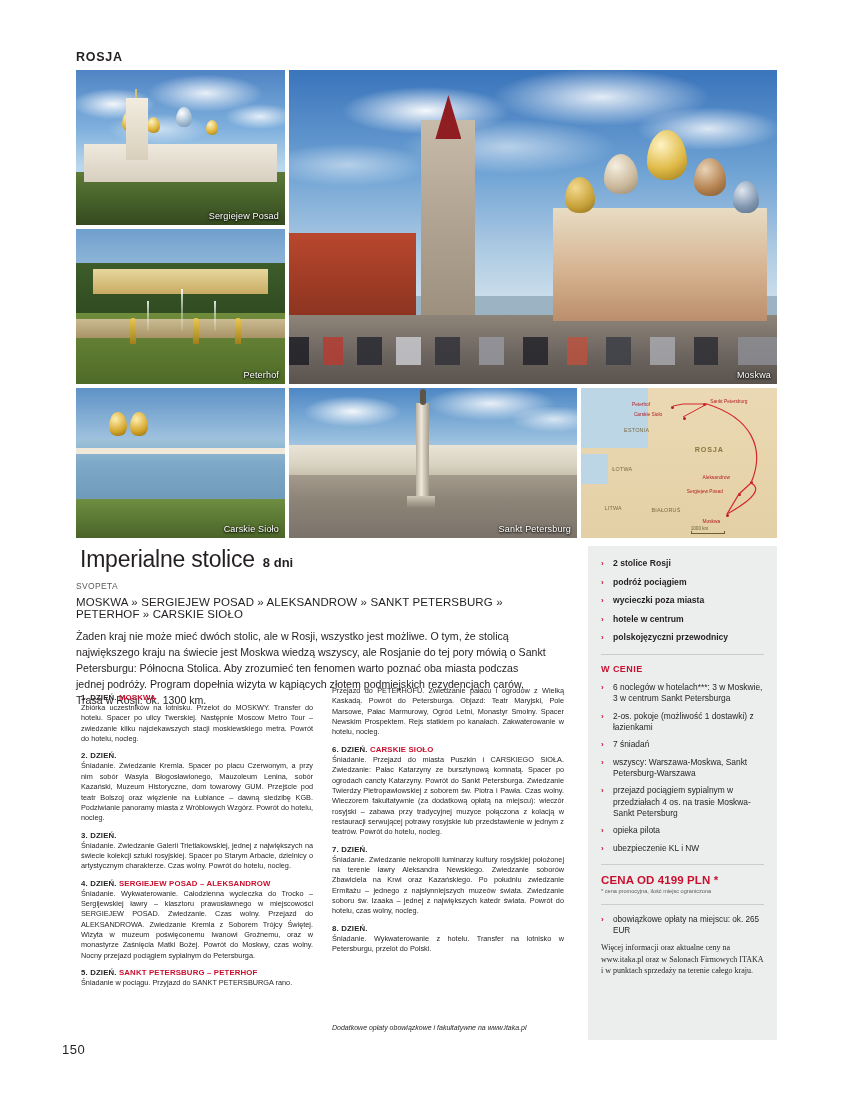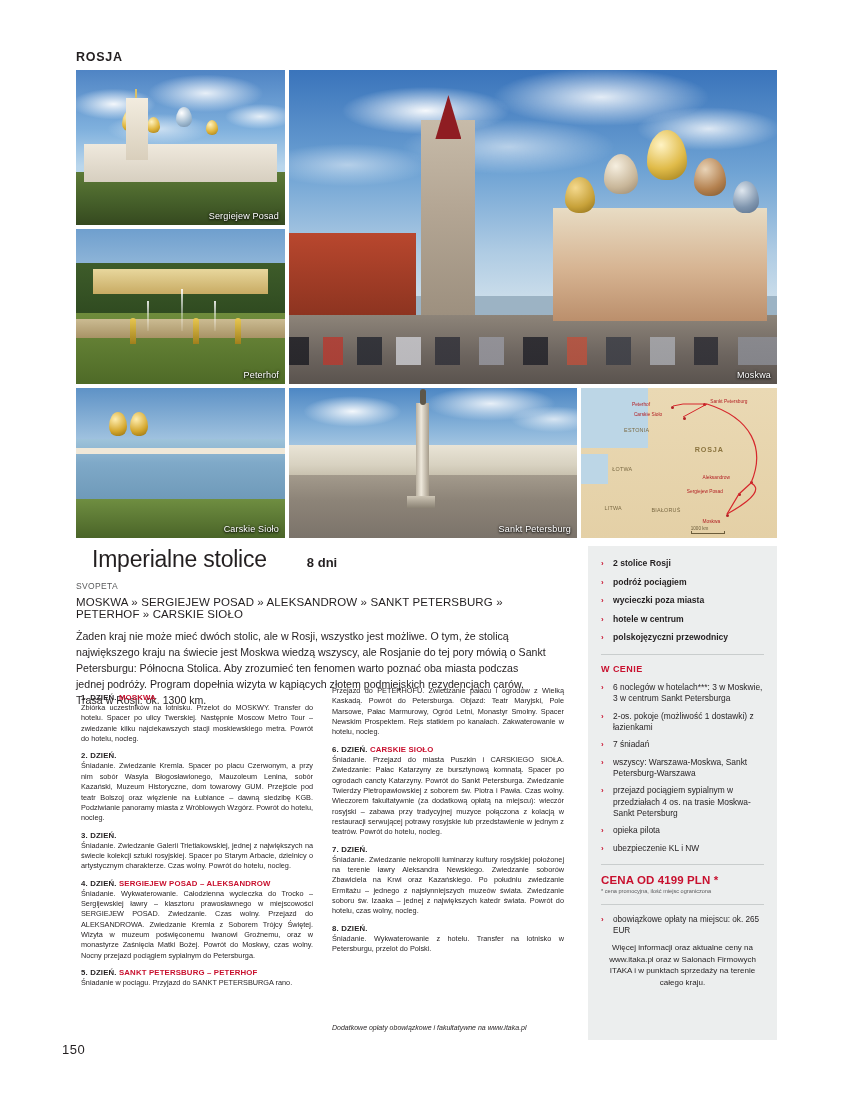--- a/index.html
+++ b/index.html
@@ -202,25 +202,25 @@
   .map-scale { position:absolute; left:56%; bottom:7px; font-size:4.6px; color:#6b5c3a; }
   .map-scalebar { position:absolute; left:56%; bottom:4px; width:34px; height:3px;
     border:.8px solid #6b5c3a; border-top:none; }
 
   
   .title-wrap { position:absolute; left:76px; top:546px; width:490px; }
   .offer-title {
     font-size: 23px;
     font-weight: normal;
     color:#231f20;
-    margin:16px;
+    margin:4px;
     display:inline;
     letter-spacing:-.01em;
   }
-  .offer-days { font-size:13px; font-weight:bold; margin-left:24px; }
+  .offer-days { font-size:13px; font-weight:bold; margin-left:4px; }
   .offer-code { font-size:8.5px; color:#58595b; margin-top:8px; letter-spacing:.04em; }
   .offer-route {
     font-size:11.5px; color:#231f20; margin-top:5px; letter-spacing:.01em;
   }
   .offer-intro {
     font-size:10.6px; line-height:1.5; color:#231f20; margin-top:9px;
     width: 470px;
   }
 
   
@@ -257,21 +257,21 @@
   .sb-divider { height:1px; background:#c9cdcd; margin:10px 0 9px; }
   .sb-heading {
     font-size:9px; font-weight:bold; color:#c8102e; letter-spacing:.05em; margin-bottom:8px;
   }
   .price-line {
     font-size:11.5px; font-weight:bold; color:#c8102e; letter-spacing:.01em;
   }
   .price-note { font-size:5.6px; color:#58595b; margin-top:2px; }
   .extra-item { font-size:8.2px; margin-top:8px; }
   .sb-footer {
-    font-size:8px; line-height:1.45; color:#231f20; text-align:center; margin-top:1px;
+    font-size:8px; line-height:1.45; color:#231f20; margin-top:1px;font-family:Liberation Serif, serif;
   }
 
   
   .page-num {
     position:absolute; left:62px; top:1042px;
     font-size:13px; color:#231f20; letter-spacing:.04em;
   }
 </style>
 </head>
 <body>

